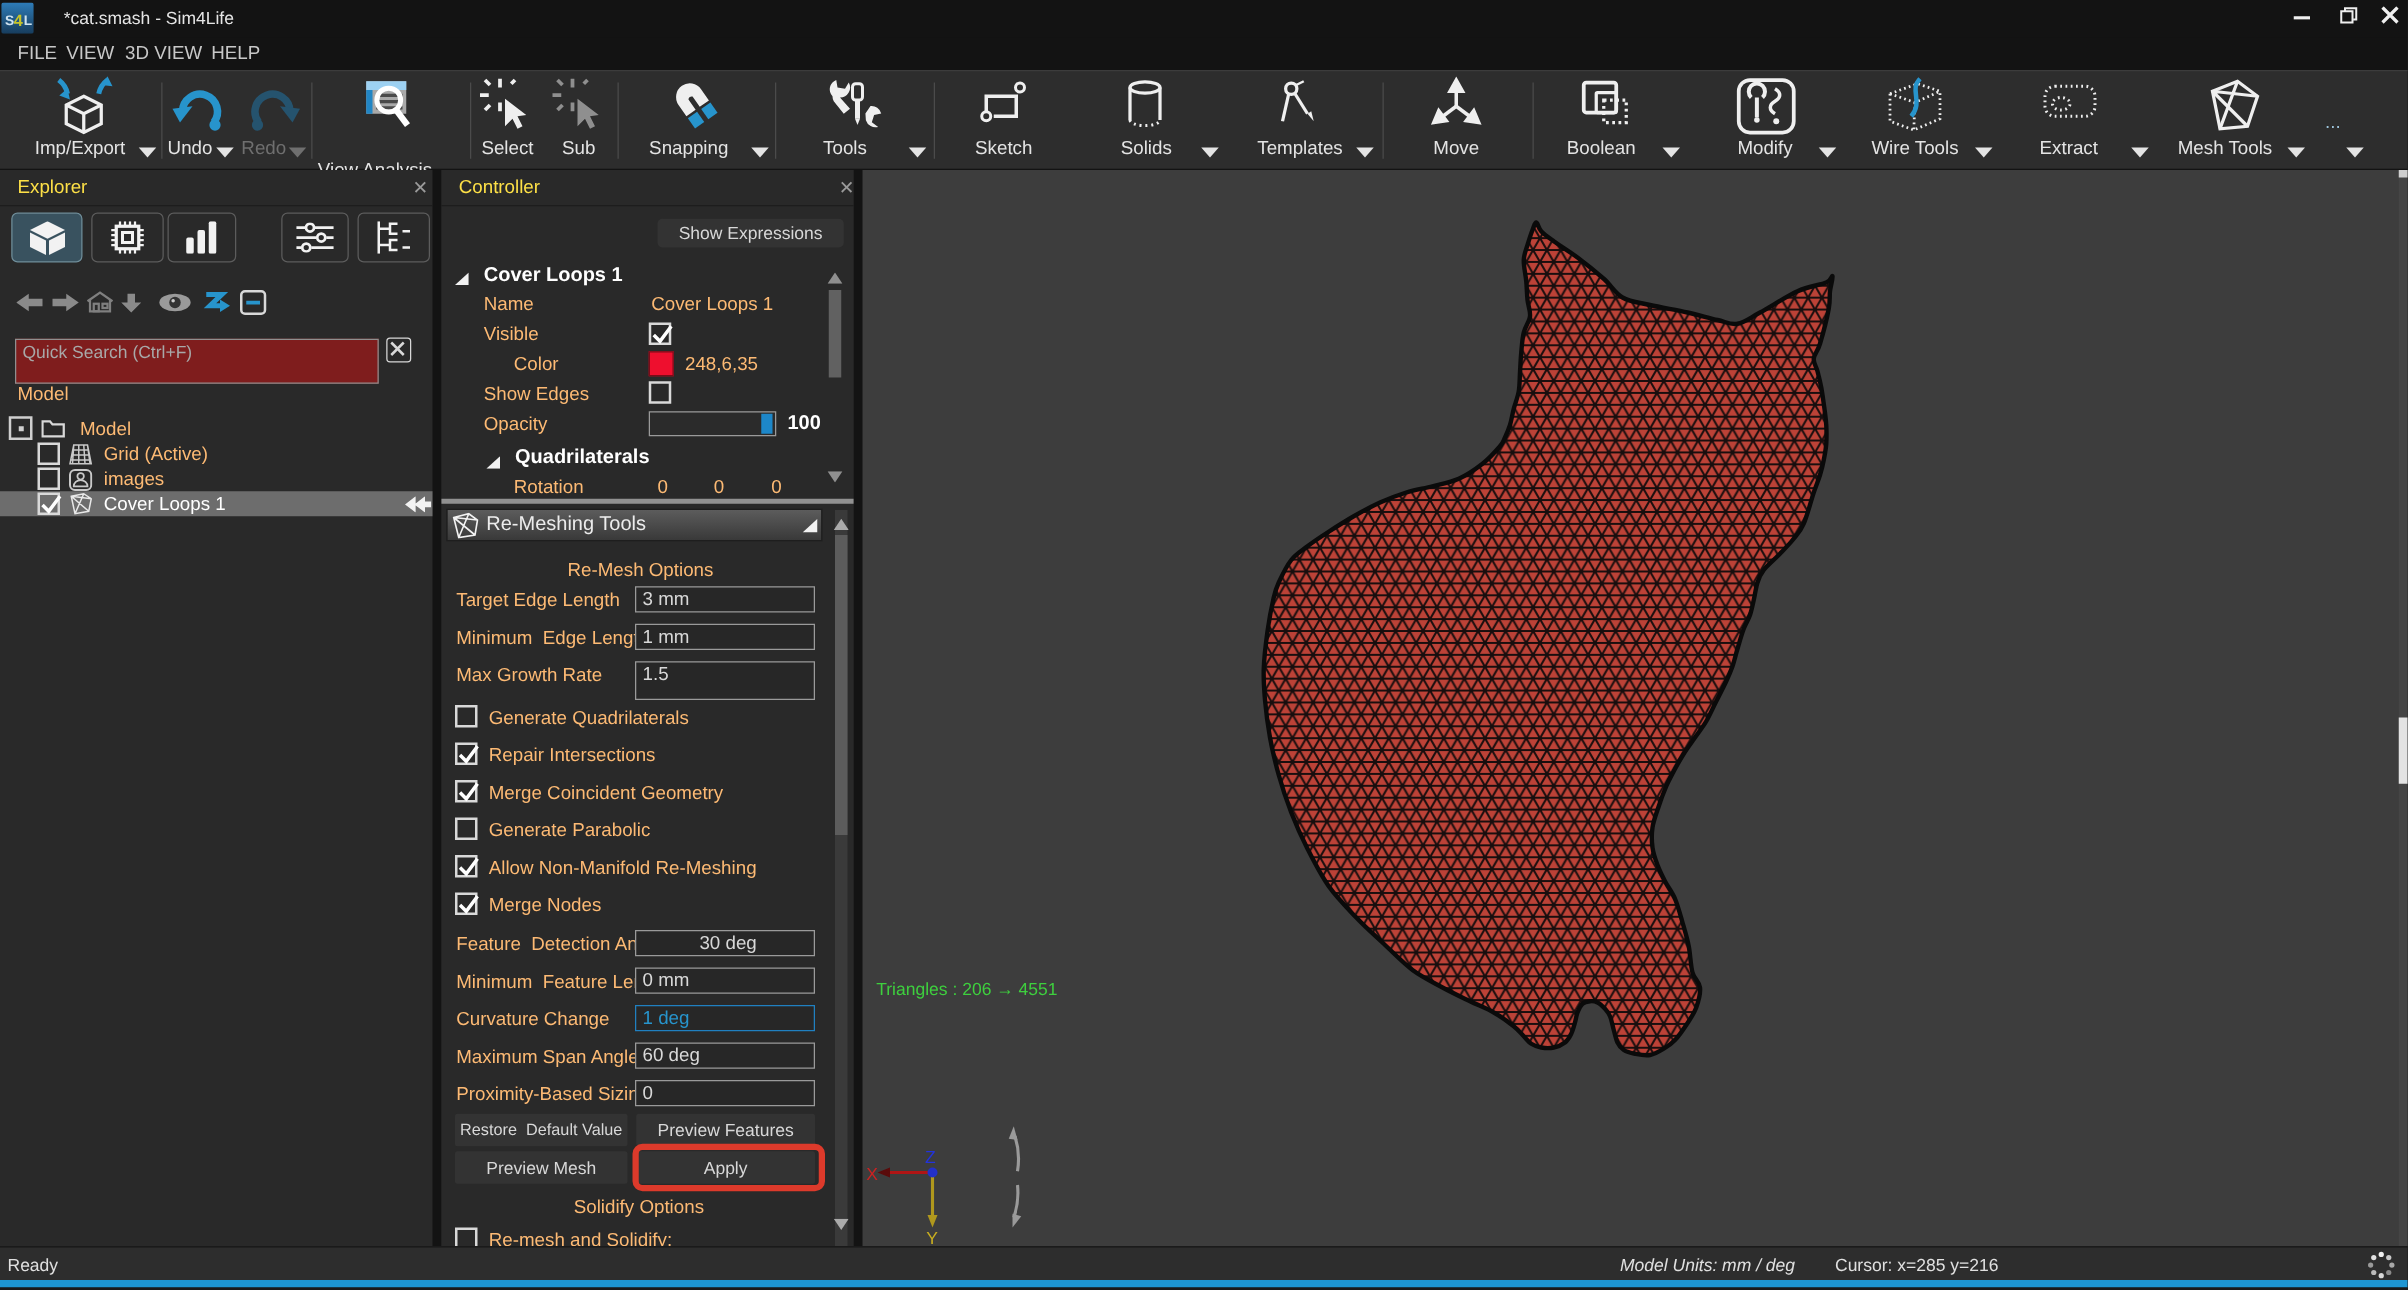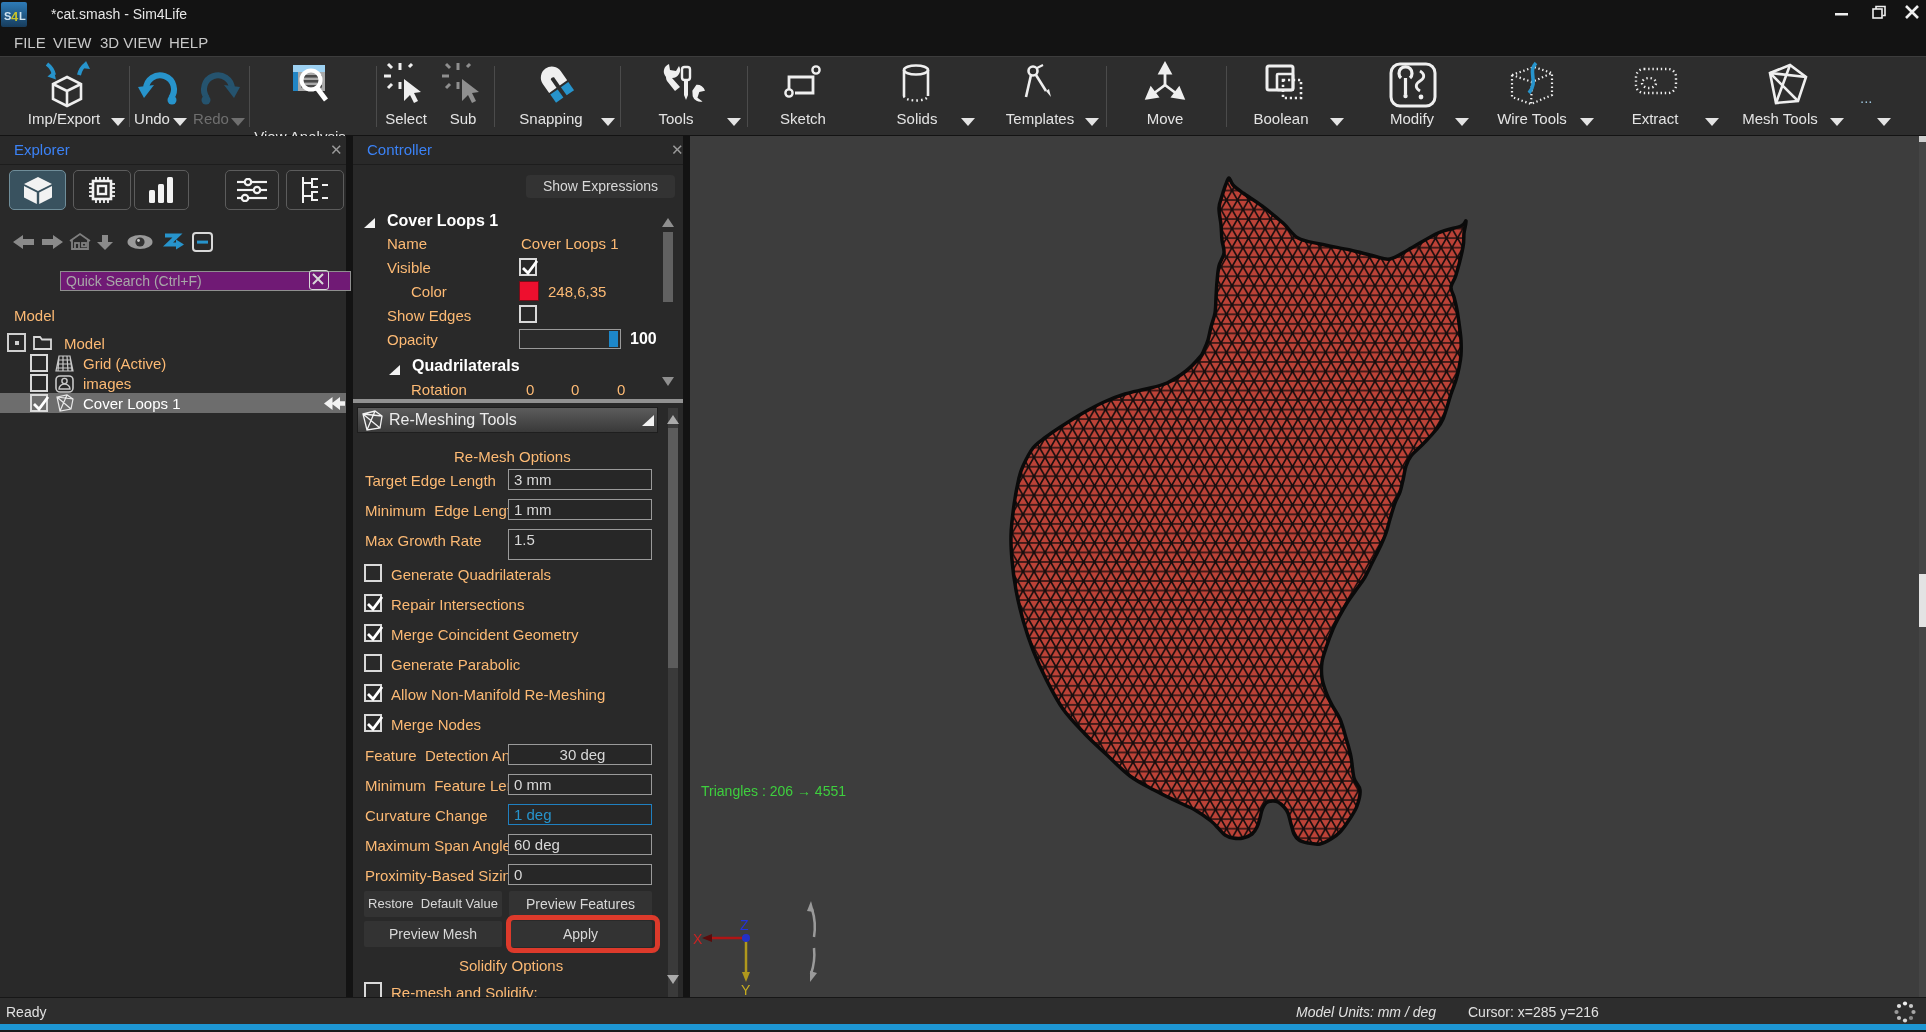--- a/index.html
+++ b/index.html
@@ -11,21 +11,21 @@
 #toolbar{position:absolute;left:0;top:56px;width:1926px;height:79px;background:#2d2d2d;border-top:1px solid #3c3c3c;}
 .tsep{position:absolute;top:9px;width:1px;height:61px;background:#4b4b4b;}
 .tlabel{position:absolute;top:53px;font-size:15px;color:#e4e4e4;white-space:nowrap;transform:translateX(-50%);}
 .tlabel.dim{color:#6f6f6f;}
 .ticon{position:absolute;top:4px;transform:translateX(-50%);}
 .tarrow{position:absolute;top:61px;width:0;height:0;border-left:7px solid transparent;border-right:7px solid transparent;border-top:8px solid #e4e4e4;}
 #explorer{position:absolute;left:0;top:136px;width:346px;height:861px;background:#292929;}
 #controller{position:absolute;left:353px;top:136px;width:330px;height:861px;background:#292929;overflow:hidden;}
 #viewport{position:absolute;left:690px;top:136px;width:1236px;height:861px;background:#3d3d3d;}
 .phead{position:absolute;left:0;top:0;width:100%;height:29px;border-bottom:1px solid #1d1d1d;}
-.ptitle{position:absolute;left:14px;top:5px;font-size:15px;color:#3b82f6;}
+.ptitle{position:absolute;left:14px;top:5px;font-size:15px;color:#fde047;}
 .pclose{position:absolute;top:5px;font-size:15px;color:#9a9a9a;}
 #statusbar{position:absolute;left:0;top:997px;width:1926px;height:27px;background:#2d2d2d;border-top:1px solid #171717;}
 #bluebar{position:absolute;left:0;top:1024px;width:1926px;height:6px;background:#1d96d3;}
 #bottomedge{position:absolute;left:0;top:1030px;width:1926px;height:2px;background:#1a1a1a;}
 .sbtext{position:absolute;top:6px;font-size:14px;color:#e0e0e0;white-space:nowrap;}
 .cb{position:absolute;width:18px;height:18px;border:2px solid #d9d9d9;background:transparent;}
 .cb svg{position:absolute;left:-1px;top:-2px;}
 .label15{position:absolute;font-size:15px;color:#fdba74;white-space:nowrap;}
 .input{position:absolute;border:1px solid #9a9a9a;background:#272727;color:#d8d8d8;font-size:15px;line-height:19px;padding-left:5px;}
 .btn{position:absolute;background:#333333;color:#d8d8d8;font-size:14px;text-align:center;border-radius:2px;}
@@ -305,21 +305,21 @@
 <g>
         <path d="M152,3.5 h12.5 l-9.5,9 h10" fill="none" stroke="#2794cc" stroke-width="4"></path>
         <path d="M163,7.5 l8,5 l-8,5 Z" fill="#2794cc"></path>
       </g>
 <g>
         <rect x="180" y="1" width="19" height="18" rx="3" fill="none" stroke="#d8d8d8" stroke-width="2"></rect>
         <rect x="184" y="8.6" width="11" height="3" fill="#2794cc"></rect>
       </g>
 </svg>
 
-<div class="abs" style="left:12px;top:135px;width:291px;height:20px;border:1px solid #8f8f8f;background:#701a75;margin-left:48px;">
+<div class="abs" style="left:12px;top:135px;width:291px;height:36px;border:1px solid #8f8f8f;background:#7f1d1d;">
       <span class="abs" style="left:5px;top:1px;font-size:14px;color:#a8a8a8;">Quick Search (Ctrl+F)</span>
     </div>
 <div class="abs" style="left:309px;top:134px;width:20px;height:20px;border:1.6px solid #d8d8d8;border-radius:3px;">
       <svg class="abs" style="left:2px;top:2px;" width="12" height="12" viewBox="0 0 12 12">
         <path d="M1,1 L11,11 M11,1 L1,11" stroke="#d8d8d8" stroke-width="2"></path>
       </svg>
     </div>
 
 <span class="label15" style="left:14px;top:171px;">Model</span>
 <div class="abs" style="left:7px;top:197px;width:19px;height:19px;border:2px solid #cfcfcf;">

